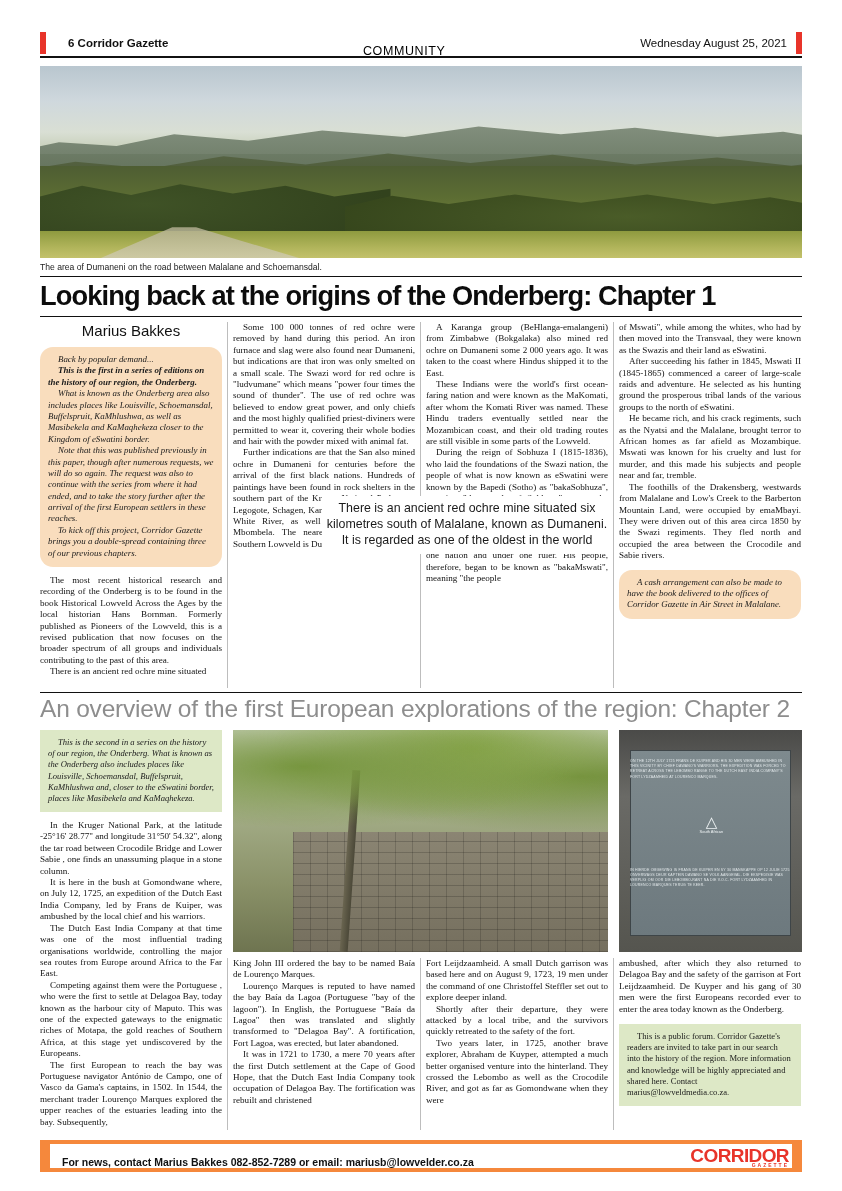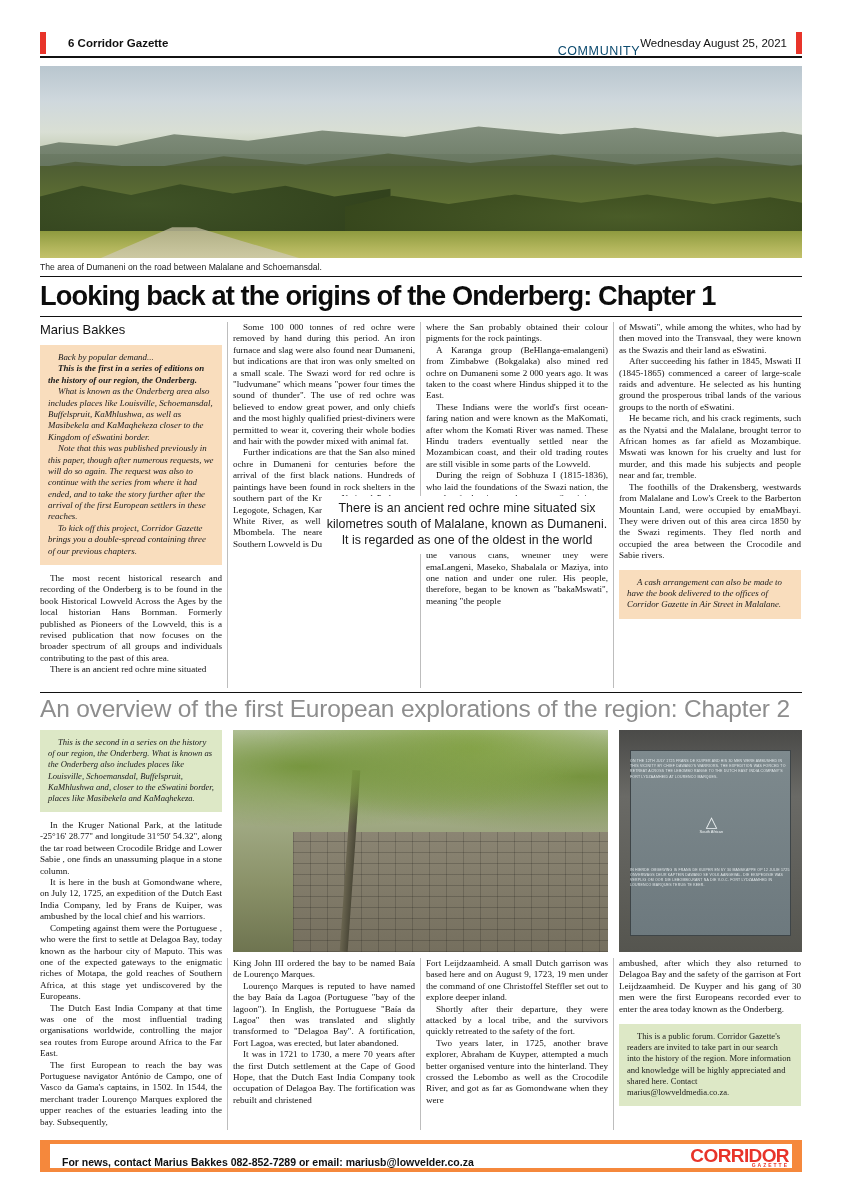--- a/index.html
+++ b/index.html
@@ -19,23 +19,23 @@
     position:absolute; left:40px; top:30px; width:762px; height:26px;
     display:flex; align-items:center;
   }
   .mast-tick { width:6px; height:22px; background:#e8342a; flex:0 0 auto; }
   .mast-left {
     font-family:"Liberation Sans", sans-serif;
     font-weight:bold; font-size:11.5px; color:#111; padding-left:22px;
     white-space:nowrap;
   }
   .mast-center {
-    flex:1 1 auto; text-align:right;
-    font-family:"Liberation Sans", sans-serif;
-    font-size:12.5px; color:#0c4a6e; letter-spacing:.6px;margin-top:16px;
+    flex:1 1 auto; text-align:center;
+    font-family:"Liberation Sans", sans-serif;
+    font-size:12.5px; color:#000000; letter-spacing:.6px;margin-top:16px;
   }
   .mast-right {
     font-family:"Liberation Sans", sans-serif;
     font-weight:normal; font-size:11.5px; color:#111; padding-right:9px;
     white-space:nowrap;
   }
   .mast-rule {
     position:absolute; left:40px; top:56px; width:762px; height:2px; background:#111;
   }
 
@@ -109,24 +109,24 @@
 
   
   .a1 { position:absolute; left:40px; top:322px; width:762px; height:366px; }
   .col { position:absolute; top:0; width:182px; height:366px; }
   .c1 { left:0px; }  .c2 { left:193px; } .c3 { left:386px; } .c4 { left:579px; }
   .vrule { position:absolute; top:0; width:1px; height:366px; background:#bdbdbd; }
   .vr1 { left:187px; } .vr2 { left:380px; } .vr3 { left:573px; }
 
   .byline {
     font-family:"Liberation Sans", sans-serif;
-    font-size:13px; color:#111; margin:0 0 8px 0;
+    font-size:15px; text-align:center; color:#111; margin:0 0 8px 0;
   }
   .introbox {
-    background:#f9ddbd; padding:7px 8px 8px 8px; margin-bottom:8px;
+    background:#f9ddbd; padding:7px 8px 8px 8px; margin-bottom:8px;border-radius:13px;
   }
   .introbox p {
     margin:0; font-style:italic; font-size:8.9px; line-height:1.28; color:#1a1a1a;
     text-indent:10px;
   }
   .introbox p.b { font-weight:bold; }
   .introbox p + p { margin-top:0; }
 
   .greenbox {
     background:#dde8c6; padding:7px 8px 8px 8px; margin-bottom:8px;
@@ -297,21 +297,20 @@
 
     <div class="col c2">
       <div class="body">
         <p>Some 100 000 tonnes of red ochre were removed by hand during this period. An iron furnace and slag were also found near Dumaneni, but indications are that iron was only smelted on a small scale. The Swazi word for red ochre is "ludvumane" which means "power four times the sound of thunder". The use of red ochre was believed to endow great power, and only chiefs and the most highly qualified priest-diviners were permitted to wear it, covering their whole bodies and hair with the powder mixed with animal fat.</p>
         <p>Further indications are that the San also mined ochre in Dumaneni for centuries before the arrival of the first black nations. Hundreds of paintings have been found in rock shelters in the southern part of the Kruger National Park, near Legogote, Schagen, Karino and Rocky Drift near White River, as well as in the vicinity of Mbombela. The nearest ochre mine in the Southern Lowveld is Dumaneni,</p>
       </div>
     </div>
 
     <div class="col c3">
       <div class="body">
-        <p class="noind">where the San probably obtained their colour pigments for the rock paintings.</p>
         <p>A Karanga group (BeHlanga-emalangeni) from Zimbabwe (Bokgalaka) also mined red ochre on Dumaneni some 2 000 years ago. It was taken to the coast where Hindus shipped it to the East.</p>
         <p>These Indians were the world's first ocean-faring nation and were known as the MaKomati, after whom the Komati River was named. These Hindu traders eventually settled near the Mozambican coast, and their old trading routes are still visible in some parts of the Lowveld.</p>
         <p>During the reign of Sobhuza I (1815-1836), who laid the foundations of the Swazi nation, the people of what is now known as eSwatini were known by the Bapedi (Sotho) as "bakaSobhuza", meaning "the people of Sobhuza", or as the "Zulas", and his country as "Barapulsaland".</p>
         <p>But it was Mswati II who succeeded in uniting the various clans, whether they were emaLangeni, Maseko, Shabalala or Maziya, into one nation and under one ruler. His people, therefore, began to be known as "bakaMswati", meaning "the people</p>
       </div>
     </div>
 
     <div class="col c4">
       <div class="body">
         <p class="noind">of Mswati", while among the whites, who had by then moved into the Transvaal, they were known as the Swazis and their land as eSwatini.</p>
@@ -353,22 +352,22 @@
       <div class="plaque-text plaque-af">IN HIERDE OMGEWING IS FRANS DE KUIPER EN SY 30 MANSKAPPE OP 12 JULIE 1725 ONVERWAGS DEUR KAPTEIN DAWANO SE VOLK AANGEVAL. DIE EKSPEDISIE WAS VERPLIG OM OOR DIE LEBOMBO-RANT NA DIE V.O.C. FORT LYDZAAMHED IN LOURENCO MARQUES TERUG TE KEER.</div>
     </div>
 
     <div class="a2col a2c1">
       <div class="greenbox">
         <p>This is the second in a series on the history of our region, the Onderberg. What is known as the Onderberg also includes places like Louisville, Schoemansdal, Buffelspruit, KaMhlushwa and, closer to the eSwatini border, places like Masibekela and KaMaqhekeza.</p>
       </div>
       <div class="body">
         <p>In the Kruger National Park, at the latitude -25°16' 28.77" and longitude 31°50' 54.32", along the tar road between Crocodile Bridge and Lower Sabie , one finds an unassuming plaque in a stone column.</p>
         <p>It is here in the bush at Gomondwane where, on July 12, 1725, an expedition of the Dutch East India Company, led by Frans de Kuiper, was ambushed by the local chief and his warriors.</p>
+        <p>The Dutch East India Company at that time was one of the most influential trading organisations worldwide, controlling the major sea routes from Europe around Africa to the Far East.</p>
         <p>Competing against them were the Portuguese , who were the first to settle at Delagoa Bay, today known as the harbour city of Maputo. This was one of the expected gateways to the enigmatic riches of Motapa, the gold reaches of Southern Africa, at this stage yet undiscovered by the Europeans.</p>
-        <p>The Dutch East India Company at that time was one of the most influential trading organisations worldwide, controlling the major sea routes from Europe around Africa to the Far East.</p>
         <p>The first European to reach the bay was Portuguese navigator António de Campo, one of Vasco da Gama's captains, in 1502. In 1544, the merchant trader Lourenço Marques explored the upper reaches of the estuaries leading into the bay. Subsequently,</p>
       </div>
     </div>
 
     <div class="a2col a2c2">
       <div class="body">
         <p class="noind">King John III ordered the bay to be named Baía de Lourenço Marques.</p>
         <p>Lourenço Marques is reputed to have named the bay Baía da Lagoa (Portuguese "bay of the lagoon"). In English, the Portuguese "Baía da Lagoa" then was translated and slightly transformed to "Delagoa Bay". A fortification, Fort Lagoa, was erected, but later abandoned.</p>
         <p>It was in 1721 to 1730, a mere 70 years after the first Dutch settlement at the Cape of Good Hope, that the Dutch East India Company took occupation of Delagoa Bay. The fortification was rebuilt and christened</p>
       </div>

